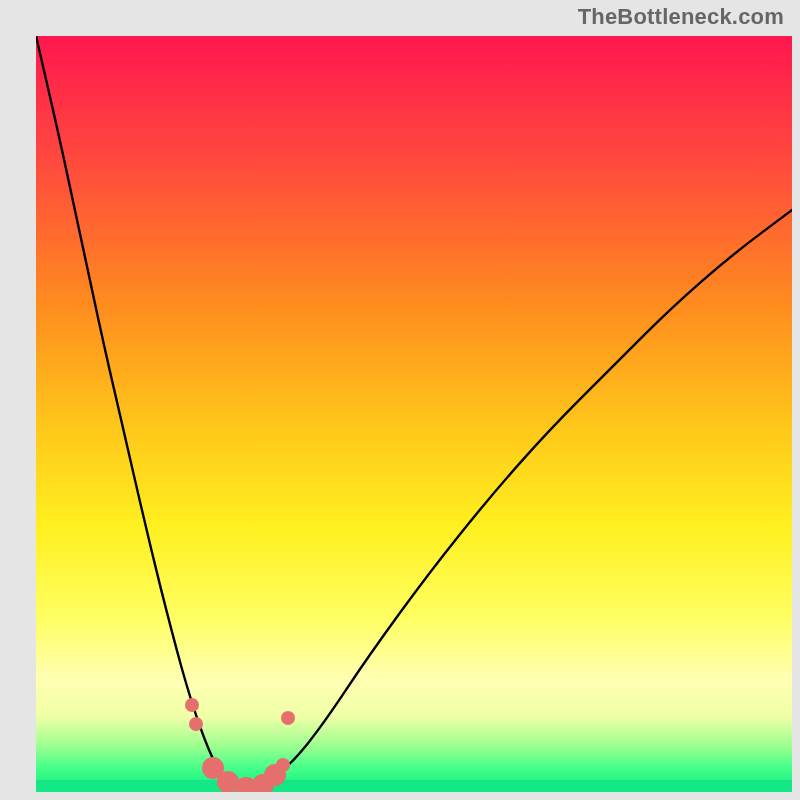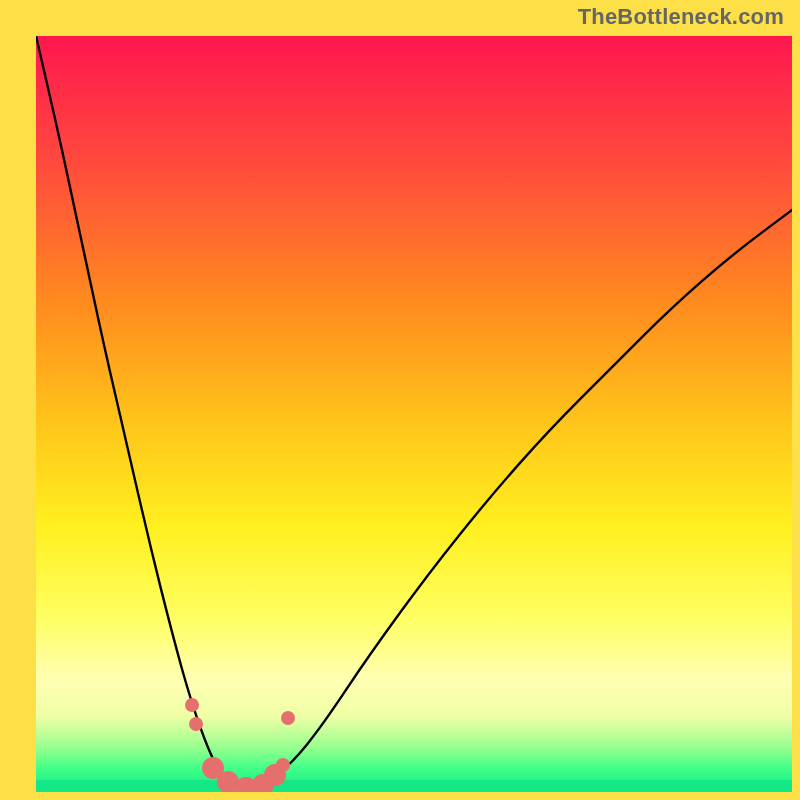--- a/index.html
+++ b/index.html
@@ -7,21 +7,21 @@
     padding: 0;
     width: 800px;
     height: 800px;
     background: #000000;
     overflow: hidden;
   }
   .outer {
     position: relative;
     width: 800px;
     height: 800px;
-    background: #fde047;
+    background: #e5e5e5;
   }
   .watermark {
     position: absolute;
     top: 4px;
     right: 16px;
     font-family: Arial, Helvetica, sans-serif;
     font-size: 22px;
     font-weight: 600;
     color: #666666;
     letter-spacing: 0.2px;

